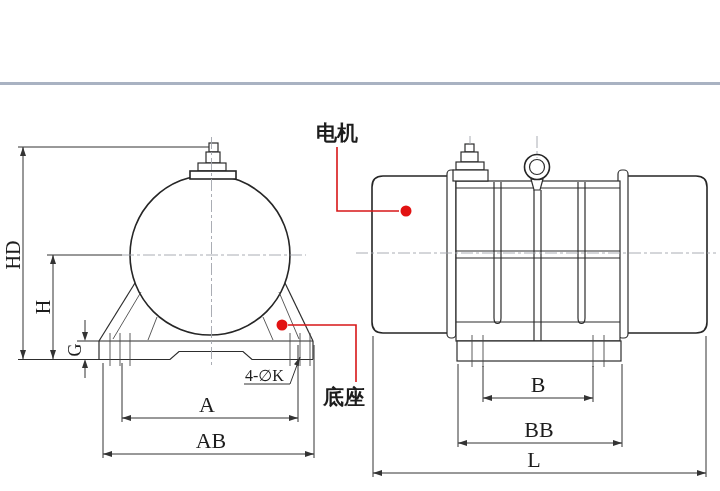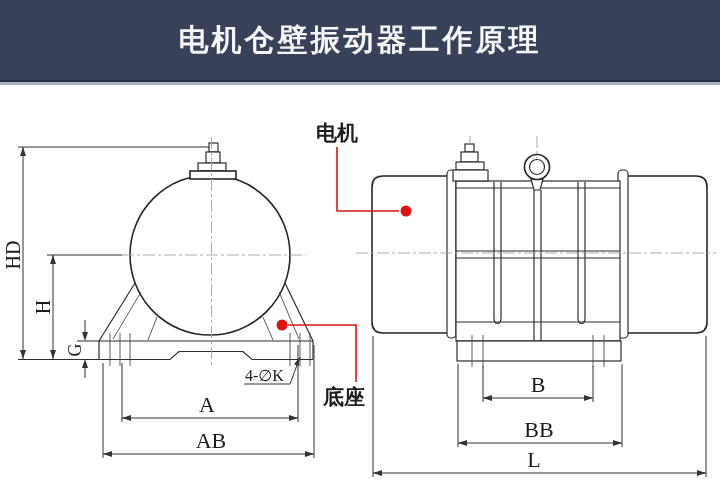--- a/index.html
+++ b/index.html
@@ -21,23 +21,20 @@
   .cl{stroke:#a0a4ab;stroke-width:0.9;fill:none;stroke-dasharray:12 3 3 3;}
   .arr{fill:#333333;stroke:none;}
   .red{stroke:#d71718;stroke-width:1.6;fill:none;}
   .reddot{fill:#e21212;stroke:none;}
 </style>
 </head>
 <body>
 
 <div class="page">
 
-  <div class="titlebar">
-    <h1>电机仓壁振动器工作原理</h1>
-  </div>
   <div class="titlestrip"></div>
 
   <svg width="720" height="406" viewBox="0 85 720 406">
 
     <g>
 
       <circle cx="210" cy="255" r="80" class="lnfillthick"></circle>
 
       <g>
         <rect x="209" y="143" width="9" height="9" class="lnfill"></rect>

